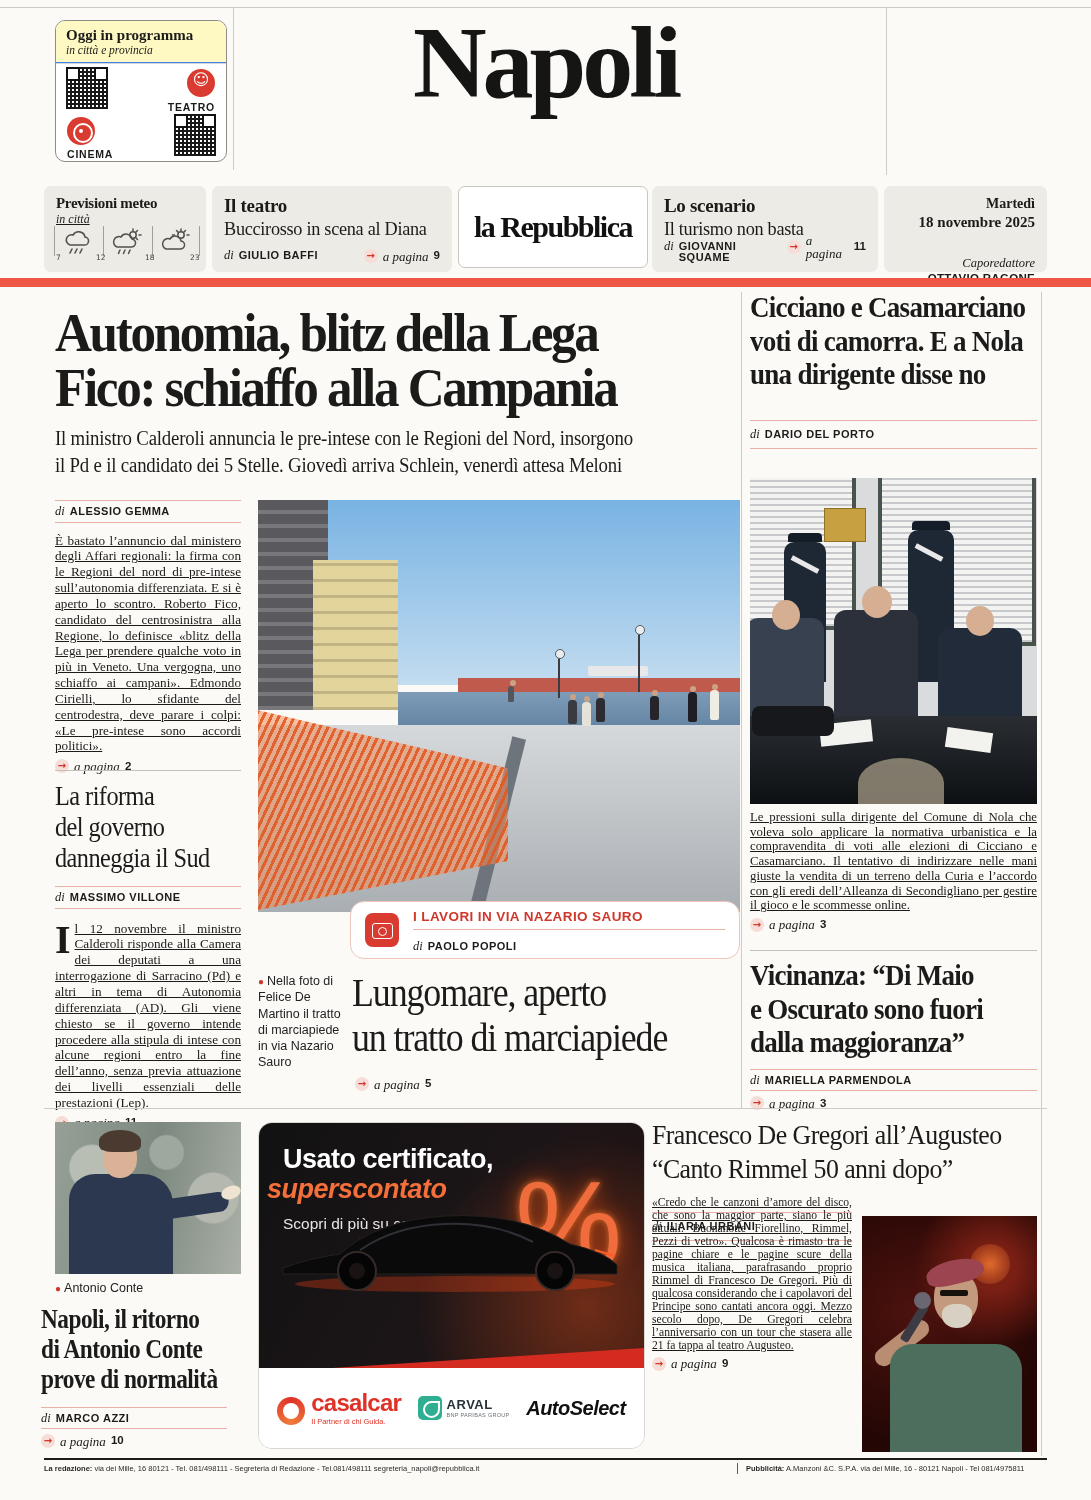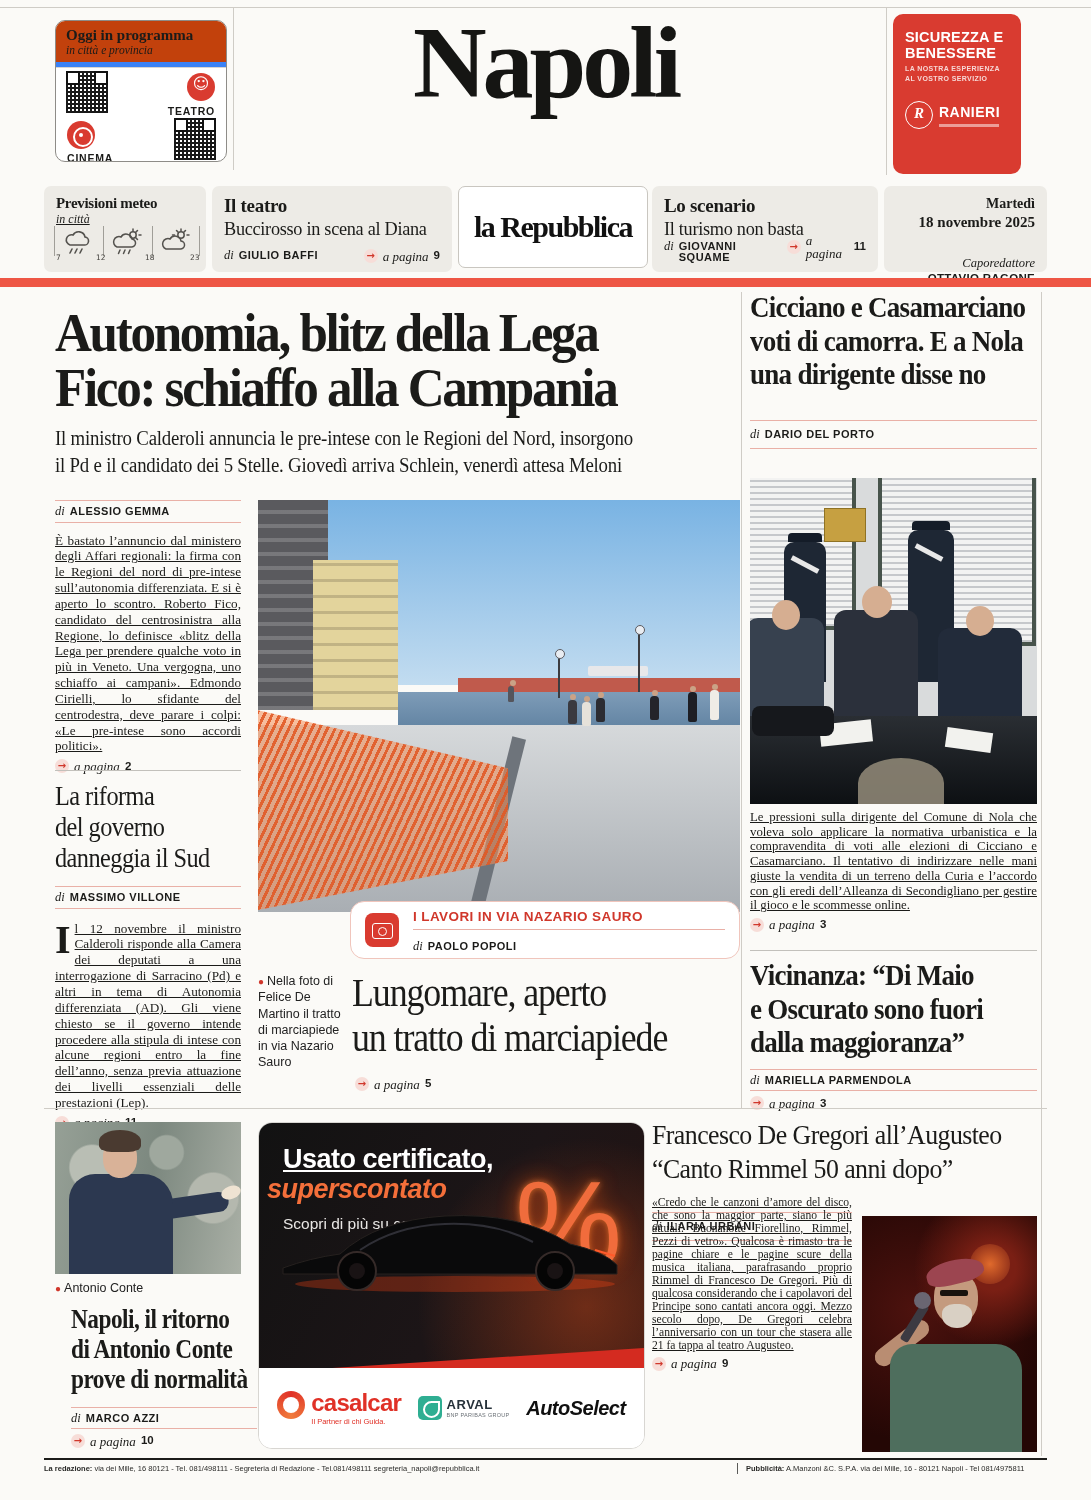--- a/index.html
+++ b/index.html
@@ -10,21 +10,21 @@
   .vline { position:absolute; width:1px; background:#cfccc6; }
   .rule-pink { height:1px; background:#e9b0a7; }
   .rule-gray { height:1px; background:#c2c0bb; }
   .nowrap { display:block; white-space:nowrap; }
 
   
   .masthead { left:0; right:0; top:2px; text-align:center;
     font:bold 102px/1.2 "Liberation Serif", serif; letter-spacing:-4px; color:#151513; }
   .program-box { left:55px; top:20px; width:170px; height:140px; background:#fff;
     border:1.5px solid #8e8c88; border-radius:10px; overflow:hidden; }
-  .program-head { background:#c2410c; border-bottom:5px solid #3b82f6; padding:6px 10px 5px; }
+  .program-head { background:#fef9c3; border-bottom:1px solid #3b82f6; padding:6px 10px 5px; }
   .program-title { font:bold 15px/1.1 "Liberation Serif", serif; }
   .program-sub { font:italic 11.5px/1.2 "Liberation Serif", serif; }
   .program-row { position:relative; height:47px; }
   .qr { position:absolute; width:42px; height:42px; background:
       repeating-linear-gradient(0deg,#191919 0 2px,transparent 2px 4px),
       repeating-linear-gradient(90deg,#191919 0 2px,#fff 2px 4px); outline:2px solid #fff; }
   .qr::before, .qr::after { content:""; position:absolute; width:10px; height:10px;
       border:2.5px solid #111; background:#fff; }
   .qr::before { left:0; top:0; } .qr::after { right:0; top:0; }
   .reel-icon { position:absolute; width:28px; height:28px; border-radius:50%; background:#d93b30; }
@@ -171,31 +171,31 @@
      color:#d0372b; letter-spacing:.4px; white-space:nowrap; }
   .lavori-divider { position:absolute; left:62px; right:14px; top:27px; height:1px; background:#e9b0a7; }
   .lavori-byline { position:absolute; left:62px; top:34px; }
 
   
   .ad-box { left:258px; top:1122px; width:387px; height:327px; border-radius:14px; overflow:hidden;
      background:#fff; border:1px solid #d8d6d2; box-sizing:border-box; }
   .ad-dark { position:absolute; inset:0 0 80px 0; background:
      radial-gradient(circle at 85% 75%, rgba(255,90,30,.35), transparent 45%),
      linear-gradient(120deg,#121212,#1c1517 55%,#241312); }
-  .ad-line1 { position:absolute; left:24px; top:22px; font:bold 27px/1.1 "Liberation Sans", sans-serif; color:#fff; letter-spacing:-.5px;text-decoration:underline; }
+  .ad-line1 { position:absolute; left:24px; top:22px; font:bold 27px/1.1 "Liberation Sans", sans-serif; color:#fff; letter-spacing:-.5px; }
   .ad-line2 { position:absolute; left:8px; top:52px; font:bold italic 27px/1.1 "Liberation Sans", sans-serif; color:#f46f3a; letter-spacing:-.5px; }
   .ad-cta { position:absolute; left:24px; top:92px; font:15.5px/1.2 "Liberation Sans", sans-serif; color:#e9e7e5; }
   .ad-pct { position:absolute; right:22px; top:40px; font:300 120px/1 "Liberation Sans", sans-serif;
      color:#ff7440; text-shadow:0 0 22px rgba(255,90,20,.9), 0 0 6px rgba(255,140,60,.8); opacity:.92; }
   .ad-car { position:absolute; left:6px; bottom:76px; }
   .ad-red-wedge { position:absolute; left:0; right:0; bottom:72px; height:28px; background:#d42b20;
      clip-path:polygon(0 88%, 100% 0, 100% 100%, 0 100%); }
   .ad-strip { position:absolute; left:0; right:0; bottom:0; height:80px; background:#fff;
      display:flex; align-items:center; justify-content:space-around; padding:0 10px; }
-  .cc-logo { display:flex; align-items:flex-start; gap:6px; }
+  .cc-logo { display:flex; align-items:flex-end; gap:6px; }
   .cc-mark { width:28px; height:28px; border-radius:50%; background:conic-gradient(#e03127,#f07b3c,#e03127); position:relative; }
   .cc-mark::before { content:""; position:absolute; inset:6px; border-radius:50%; background:#fff; }
   .cc-text { font:bold 24px/1 "Liberation Sans", sans-serif; color:#e03127; letter-spacing:-.8px; }
   .cc-tag { font:7.5px/1 "Liberation Sans", sans-serif; color:#e03127; margin-top:3px; }
   .arval { display:flex; align-items:center; gap:5px; }
   .arval-mark { width:24px; height:24px; background:#2fae92; border-radius:5px; position:relative; }
   .arval-mark::before { content:""; position:absolute; left:5px; top:5px; width:13px; height:13px;
      border:2px solid #fff; border-radius:50% 0 50% 50%; }
   .arval-name { font:bold 13px/1.1 "Liberation Sans", sans-serif; color:#26313a; letter-spacing:.5px; }
   .arval-sub { font:5.5px/1.2 "Liberation Sans", sans-serif; color:#6a7076; letter-spacing:.3px; }
@@ -228,33 +228,20 @@
       <span class="mask-icon" style="right:11px;top:5px;"></span>
       <span class="program-label" style="right:11px;top:38px;">TEATRO</span>
     </div>
     <div class="program-row">
       <span class="reel-icon" style="left:11px;top:6px;"></span>
       <div class="qr" style="right:10px;top:3px;"></div>
       <span class="program-label" style="left:11px;top:38px;">CINEMA</span>
     </div>
   </div>
 
-  <div class="abs ranieri">
-    <div class="ranieri-line">SICUREZZA E</div>
-    <div class="ranieri-line">BENESSERE</div>
-    <div class="ranieri-tag">LA NOSTRA ESPERIENZA</div>
-    <div class="ranieri-tag" style="margin-top:0;">AL VOSTRO SERVIZIO</div>
-    <div class="ranieri-brand-row">
-      <span class="r-mark"></span>
-      <span>
-        <span class="ranieri-brand">RANIERI</span>
-        <span class="ranieri-brand-sub" style="display:block;"></span>
-      </span>
-    </div>
-  </div>
 
   <div class="strip-box" style="left:44px;width:162px;">
     <div class="strip-kicker" style="font-size:15px;">Previsioni meteo</div>
     <div class="wx-sub">in città</div>
     <div class="wx-icons">
       <div class="wx-tick" style="left:0;"></div>
       <div class="wx-tick" style="left:49px;"></div>
       <div class="wx-tick" style="left:98px;"></div>
       <div class="wx-tick" style="left:145px;"></div>
       <span class="wx-hour" style="left:2px;">7</span>
@@ -493,21 +480,21 @@
     <div class="ph-el conte-bg"></div>
     <div class="ph-el conte-arm"></div>
     <div class="ph-el conte-hand"></div>
     <div class="ph-el conte-torso"></div>
     <div class="ph-el conte-head"></div>
     <div class="ph-el conte-hair"></div>
   </div>
   <div class="abs caption" style="left:55px;top:1280px;width:186px;">
     <span class="dot">●</span><span>Antonio Conte</span>
   </div>
-  <div class="abs" style="left:71px;top:1304px;width:200px;">
+  <div class="abs" style="left:41px;top:1304px;width:200px;">
     <div class="hl-md">
       <span class="nowrap">Napoli, il ritorno</span>
       <span class="nowrap">di Antonio Conte</span>
       <span class="nowrap">prove di normalità</span>
     </div>
     <div class="rule-pink" style="margin-top:12px;width:186px;"></div>
     <div class="byline-row">
       <span class="di">di</span>
       <span class="by-name">MARCO AZZI</span>
     </div>

